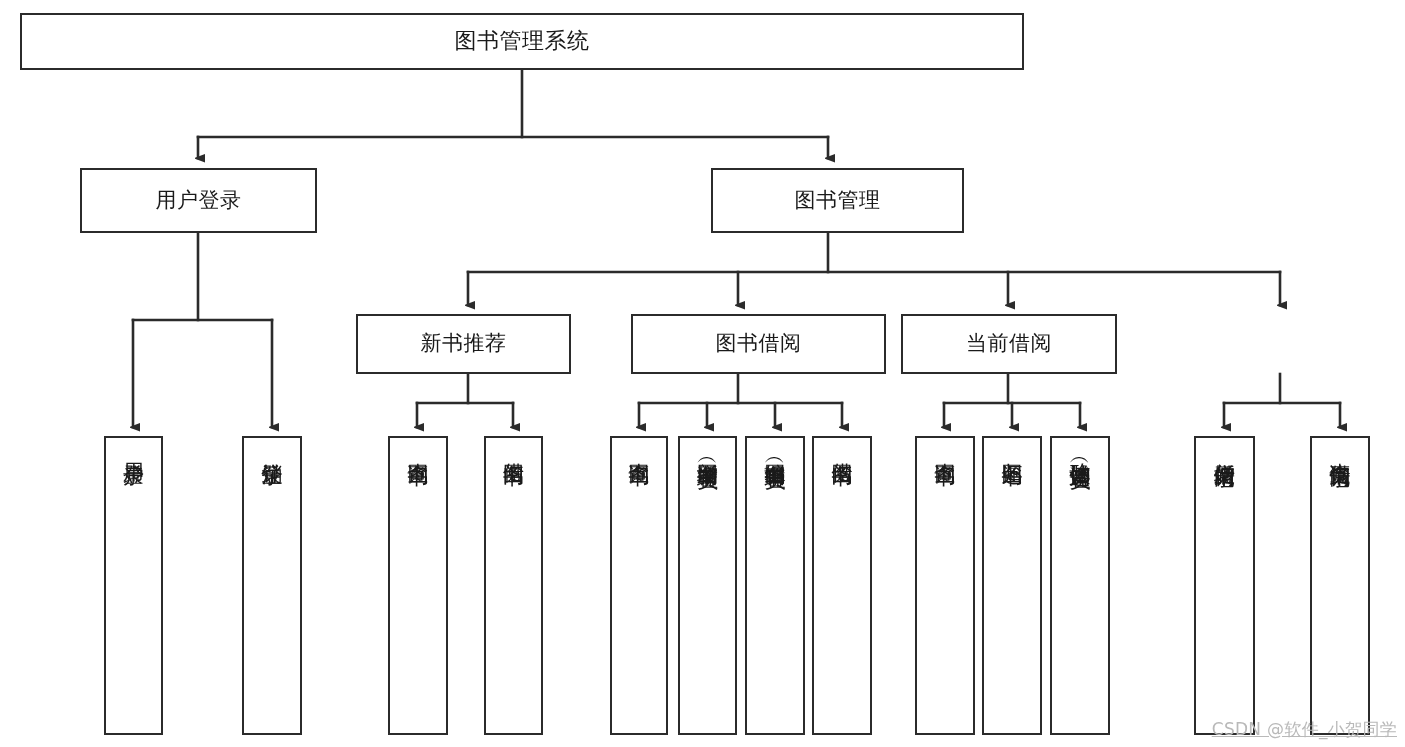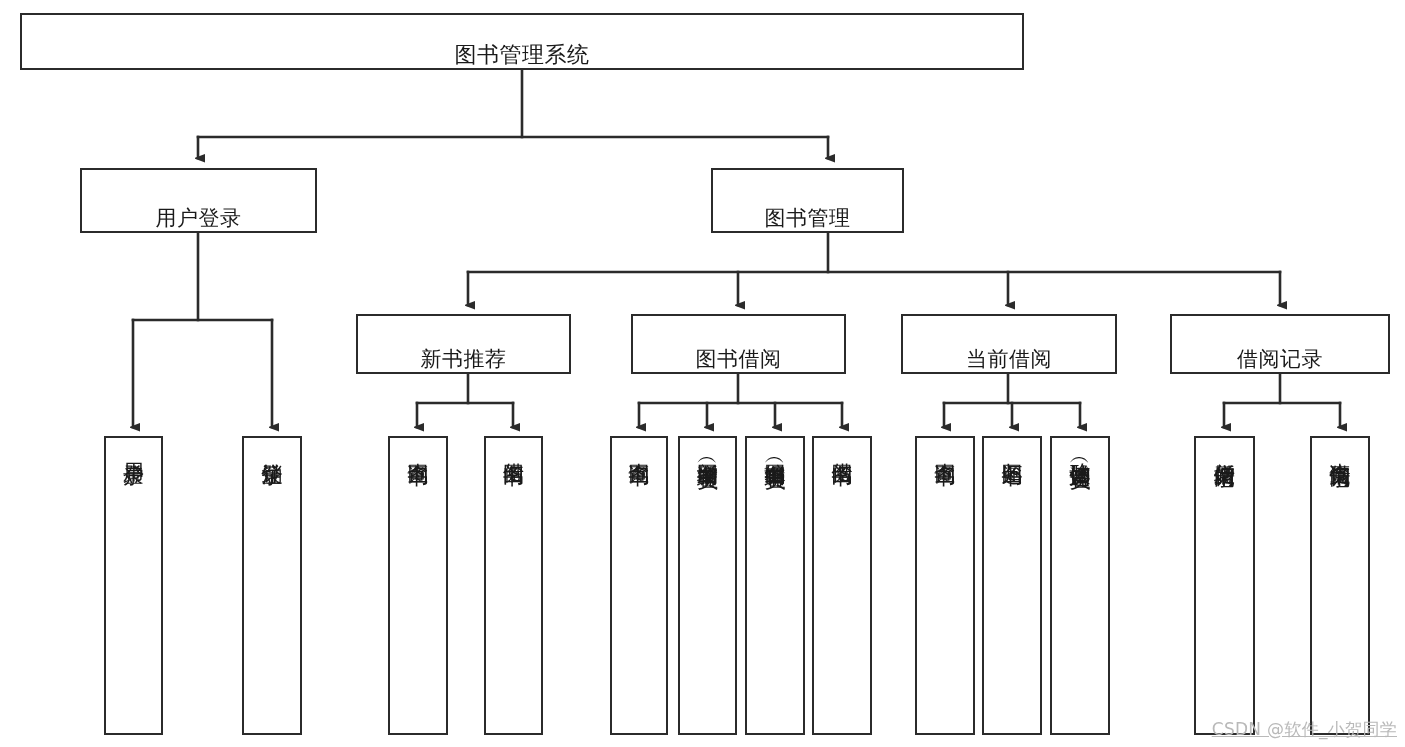--- a/index.html
+++ b/index.html
@@ -24,21 +24,21 @@
     top: 0;
     width: 1405px;
     height: 747px;
   }
   .node {
     position: absolute;
     box-sizing: border-box;
     background: #ffffff;
     border: 2px solid #2b2b2b;
     display: flex;
-    align-items: flex-end;
+    align-items: center;
     justify-content: center;
     color: #1a1a1a;
     z-index: 2;
   }
   .node .label {
     display: block;
     text-align: center;
     line-height: 1.12;
     letter-spacing: 0.5px;
   }
@@ -129,36 +129,33 @@
     </g>
   </svg>
 
   <div class="node horizontal root" style="left:20px; top:13px; width:1004px; height:57px;">
     <span class="label">图书管理系统</span>
   </div>
 
   <div class="node horizontal" style="left:80px; top:168px; width:237px; height:65px;">
     <span class="label">用户登录</span>
   </div>
-  <div class="node horizontal" style="left:711px; top:168px; width:193px; height:65px;">
+  <div class="node horizontal" style="left:711px; top:168px; width:253px; height:65px;">
     <span class="label">图书管理</span>
   </div>
 
   <div class="node horizontal" style="left:356px; top:314px; width:215px; height:60px;">
     <span class="label">新书推荐</span>
   </div>
-  <div class="node horizontal" style="left:631px; top:314px; width:215px; height:60px;">
+  <div class="node horizontal" style="left:631px; top:314px; width:255px; height:60px;">
     <span class="label">图书借阅</span>
   </div>
   <div class="node horizontal" style="left:901px; top:314px; width:216px; height:60px;">
     <span class="label">当前借阅</span>
   </div>
-  <div class="node horizontal" style="left:1170px; top:314px; width:220px; height:60px;">
-    <span class="label">借阅记录</span>
-  </div>
 
   <div class="node vertical" style="left:104px; top:436px; width:59px; height:299px;">
     <span class="label">用户登录</span>
   </div>
   <div class="node vertical" style="left:242px; top:436px; width:60px; height:299px;">
     <span class="label">注销登录</span>
   </div>
 
   <div class="node vertical" style="left:388px; top:436px; width:60px; height:299px;">
     <span class="label">查询图书</span>

